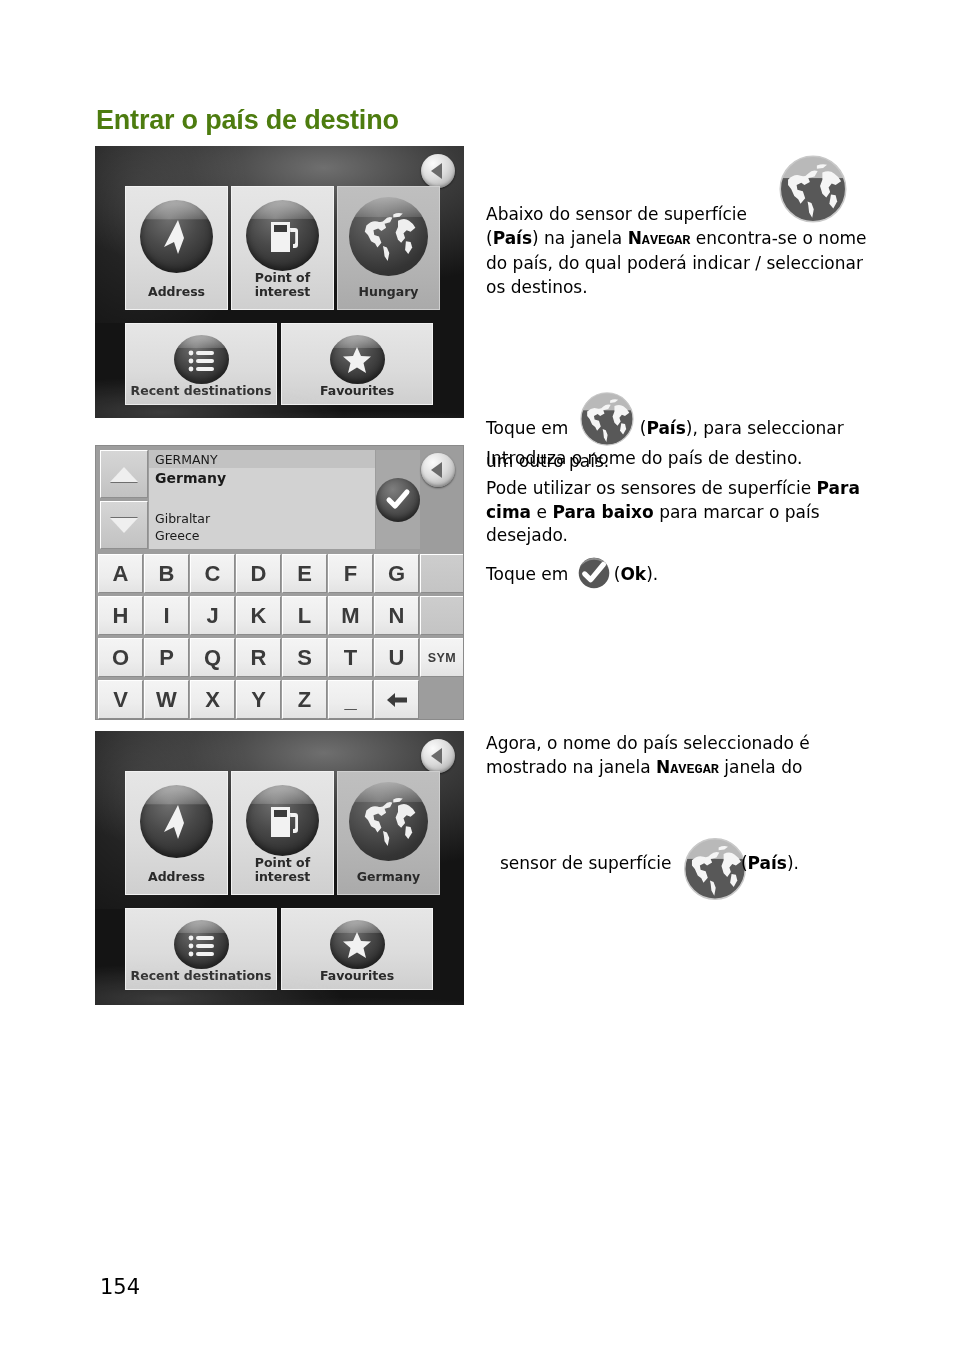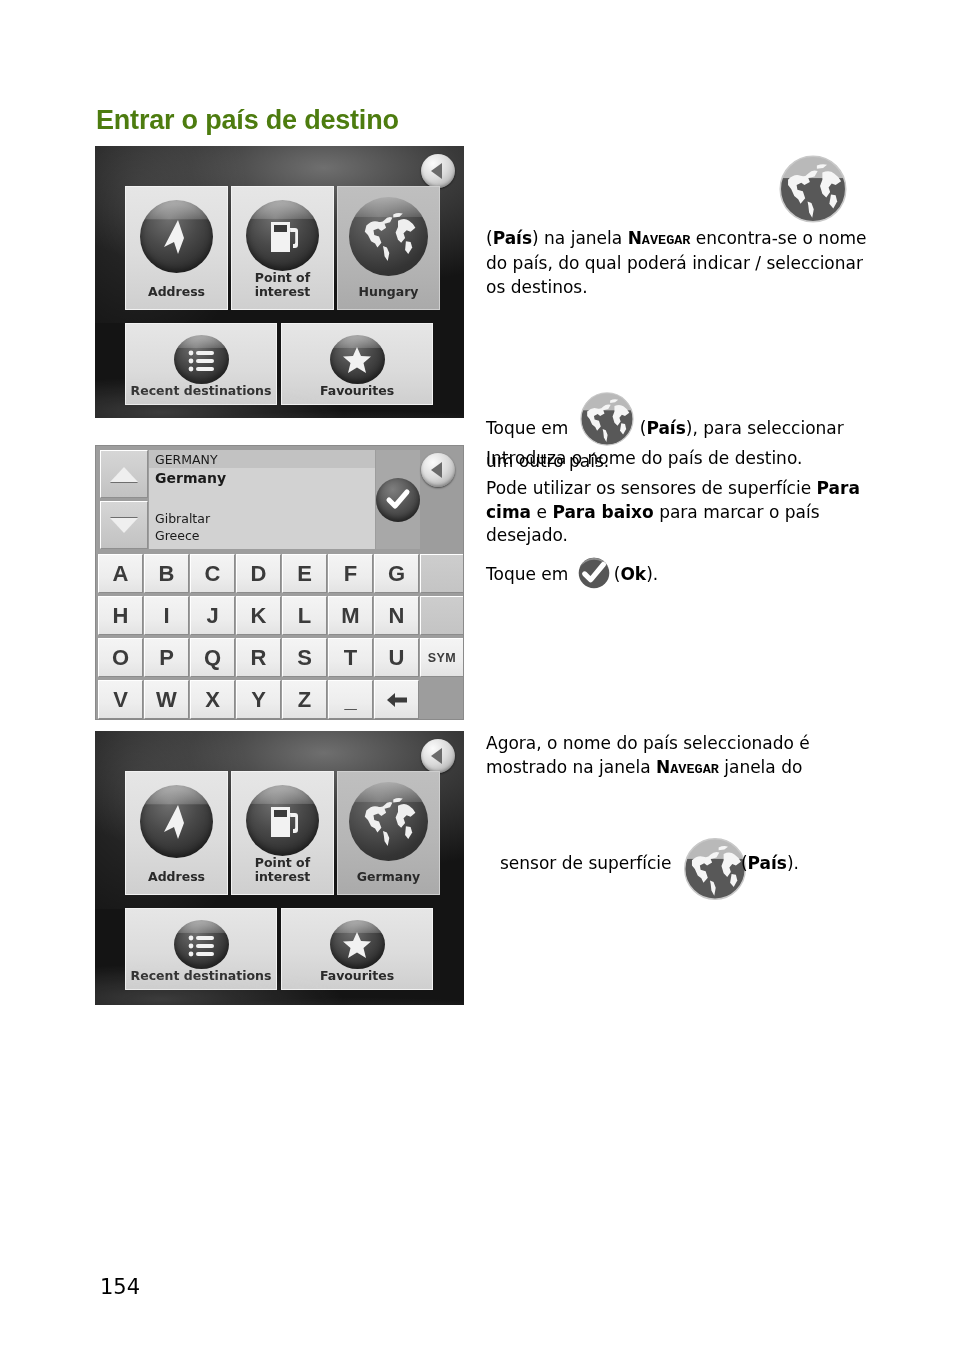--- a/index.html
+++ b/index.html
@@ -418,21 +418,21 @@
       <div class="disc" style="width:55px;height:55px;margin-top:3px;">
         <svg width="34" height="34" viewBox="0 0 34 34" aria-hidden="true">
           <path d="M17 4 L21 13 L31 13.5 L23.5 20 L26 30 L17 24.5 L8 30 L10.5 20 L3 13.5 L13 13 Z" fill="#f2f2f2"></path>
         </svg>
       </div>
       <div class="label" style="margin-bottom:6px">Favourites</div>
     </div>
   </div>
 
   <div class="para" style="left:486px; top:203px;">
-    <br>
+    <span>Abaixo do sensor de superfície </span><br>
     <span>(</span><b>País</b><span>) na janela </span><span class="sc"><span class="big">N</span><span class="sm">AVEGAR</span></span><span> encontra-se o nome do país, do qual poderá indicar / seleccionar os destinos.</span>
   </div>
 
   <div class="inline-globe" style="position:absolute; left:772px; top:150px; width:78px; height:78px;">
     <svg width="78" height="78" viewBox="0 0 100 100" aria-hidden="true">
       <defs>
         <clipPath id="gclip1">
             <circle cx="50" cy="50" r="42"></circle>
           </clipPath>
       </defs>

